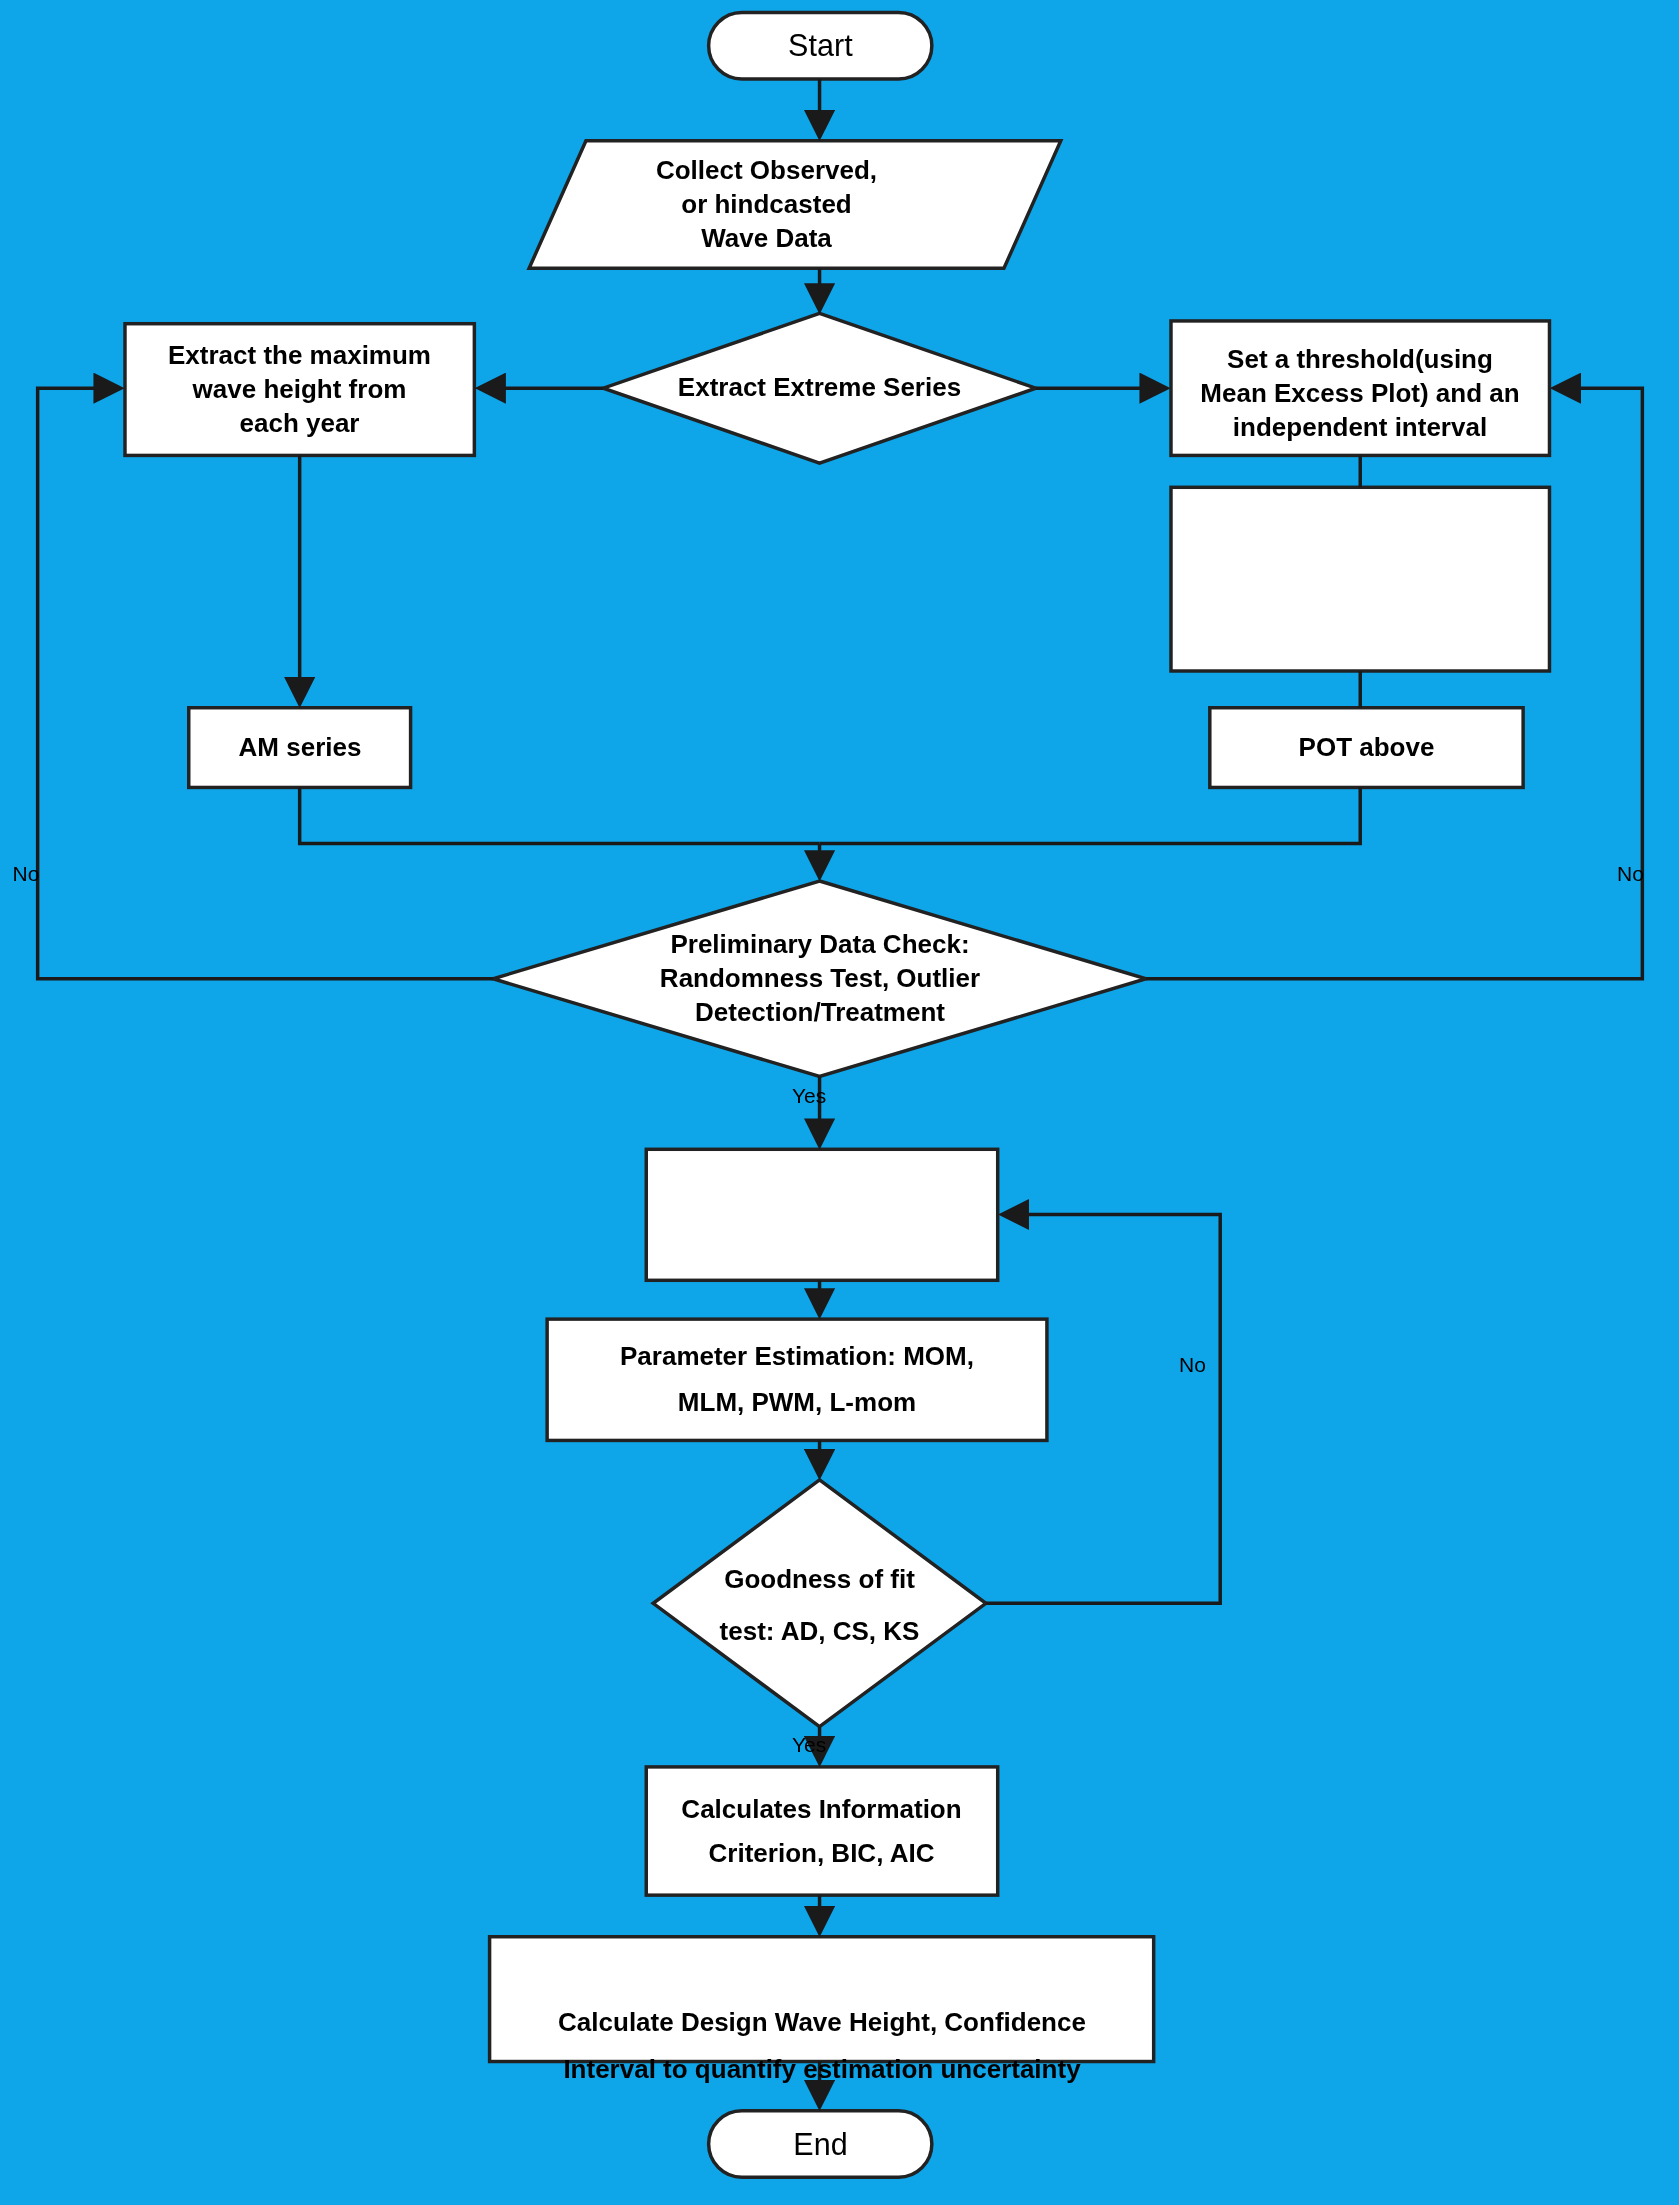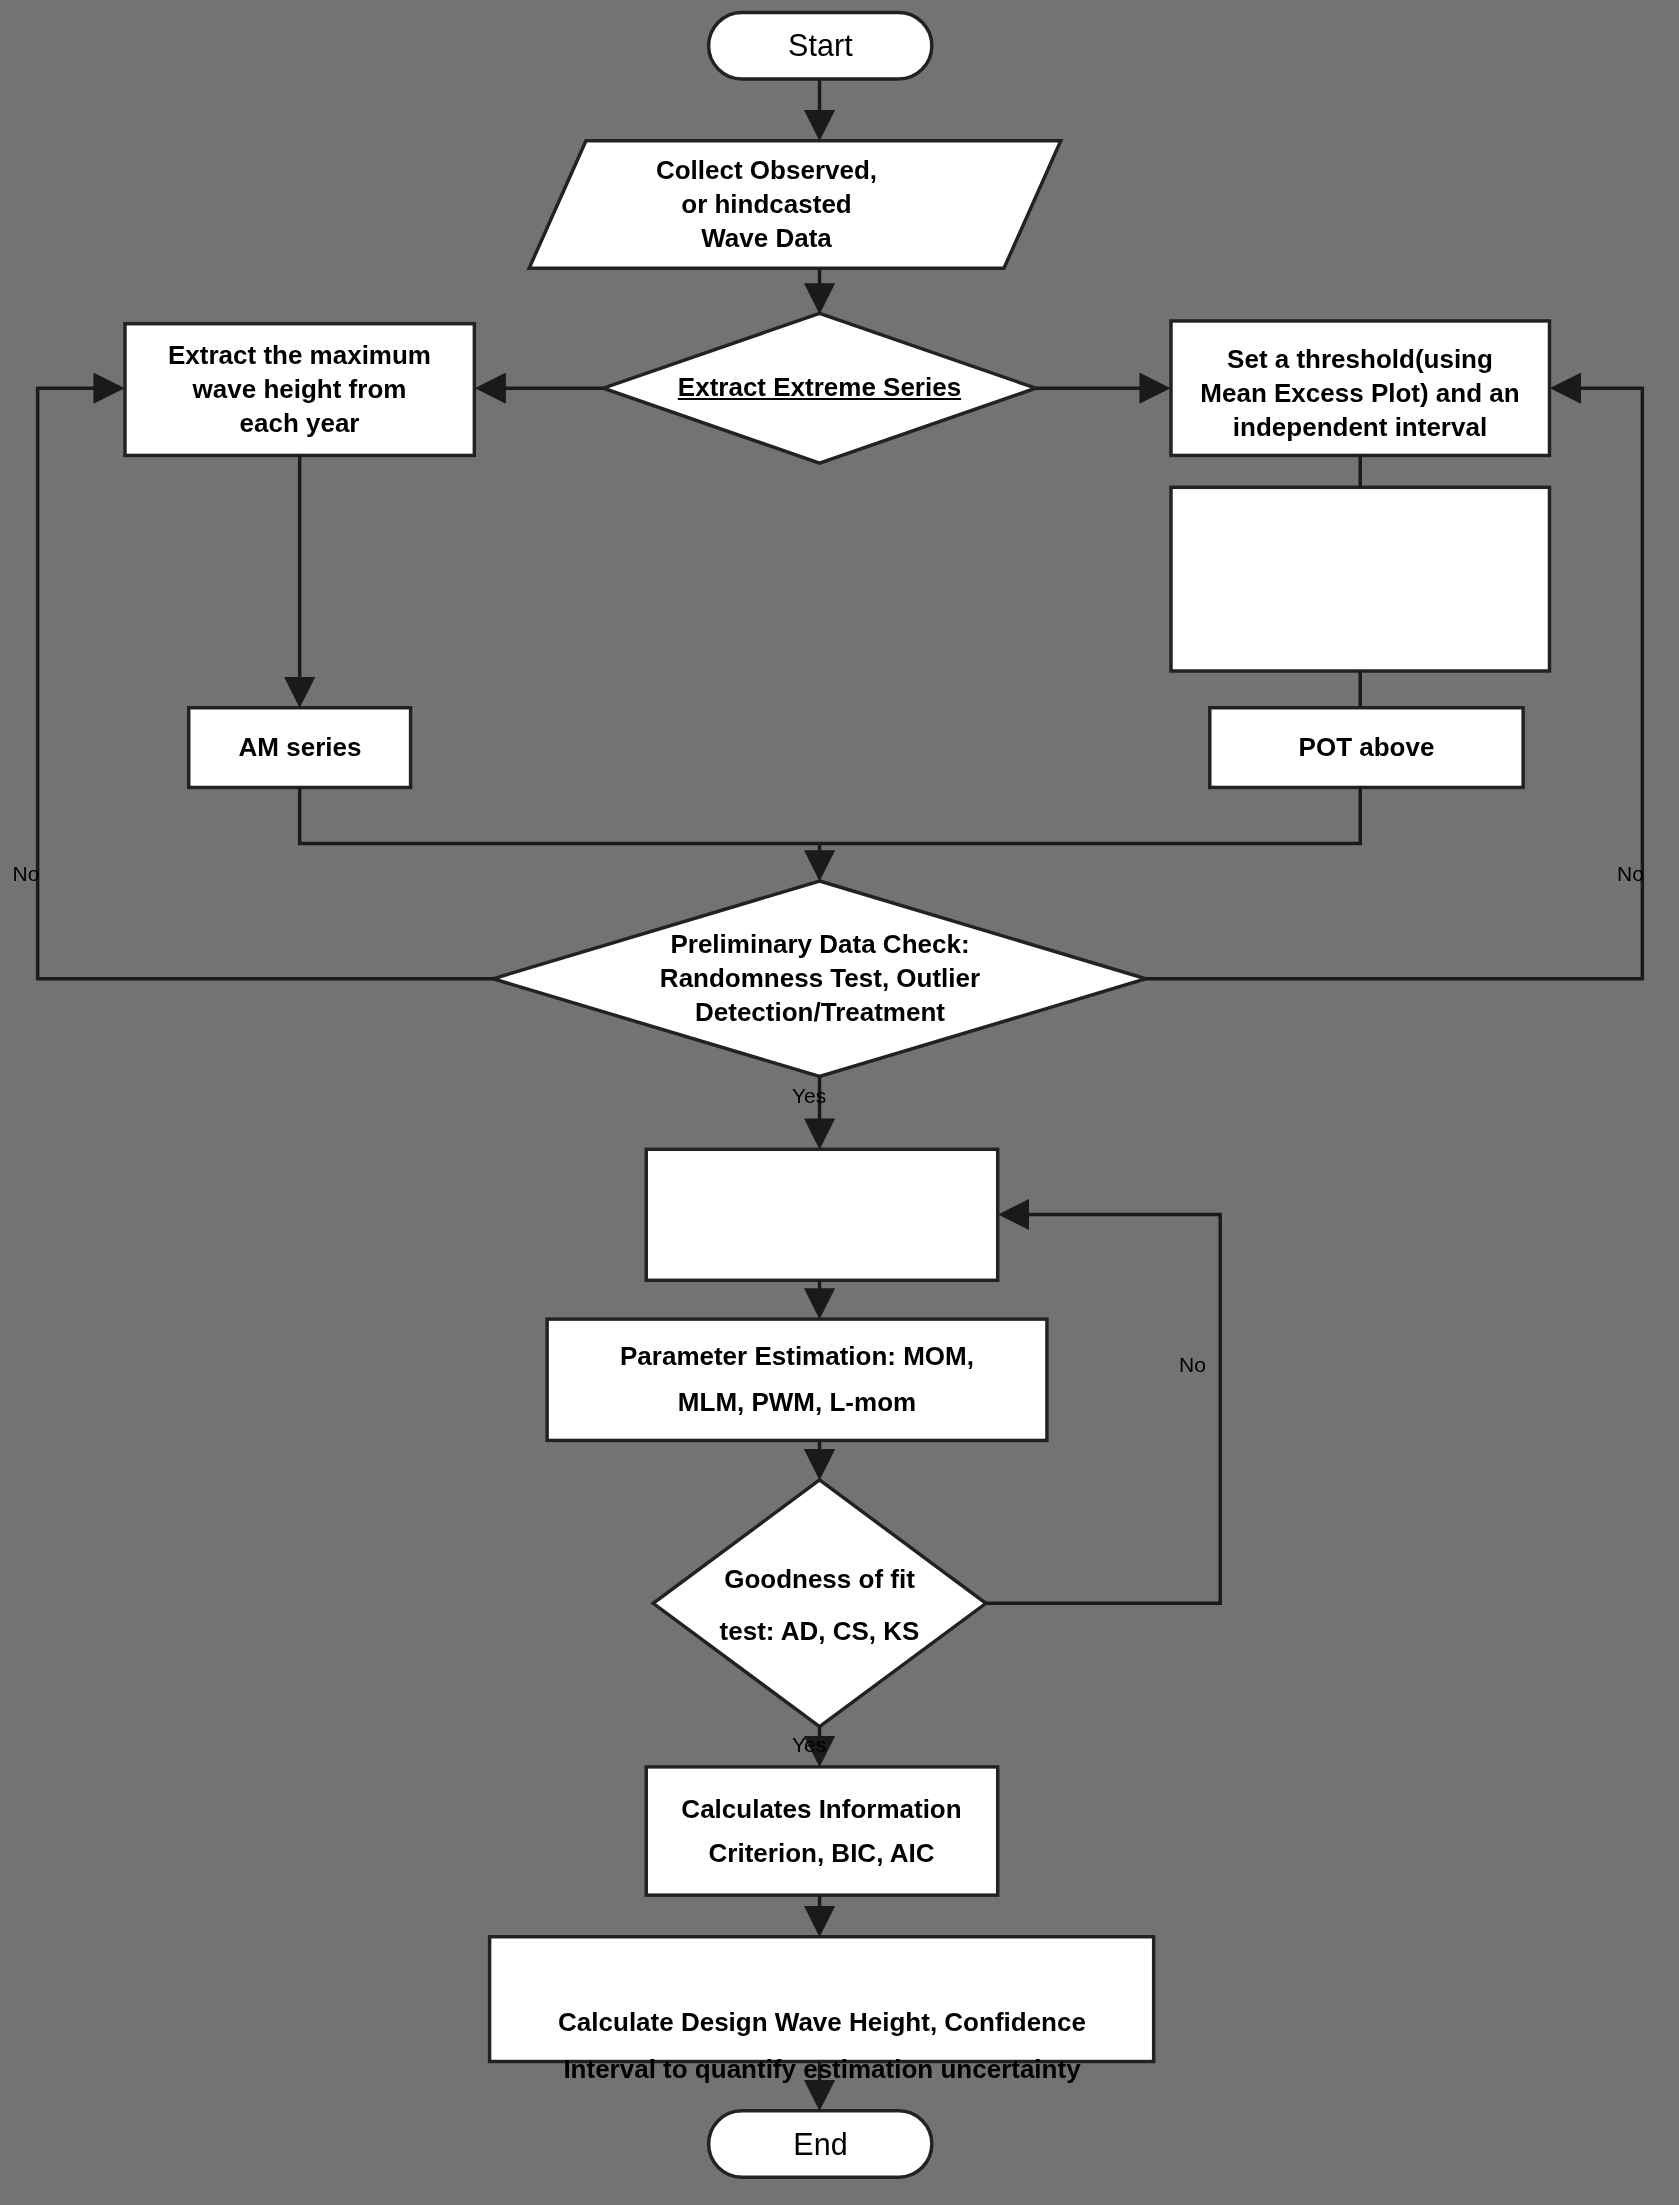--- a/index.html
+++ b/index.html
@@ -4,21 +4,21 @@
 <style>
   html, body {
     margin: 0;
     padding: 0;
     background: #ffffff;
   }
   #canvas {
     position: relative;
     width: 1680px;
     height: 2205px;
-    background: #737373;
+    background: #0ea5e9;
     font-family: "Liberation Sans", sans-serif;
     overflow: hidden;
   }
   #flow-svg {
     position: absolute;
     top: 0;
     left: 0;
     width: 1680px;
     height: 2205px;
   }
@@ -139,21 +139,21 @@
       <line x1="1182" y1="2974" x2="1182" y2="3038" marker-end="url(#arrow)"></line>
     </g>
   </svg>
 
   <div class="node-label terminal-label" style="left:709px; top:12.5px; width:223px; height:67px;">Start</div>
 
   <div class="node-label proc-label" style="left:548px; top:141px; width:437px; height:128px;">Collect Observed,
 or hindcasted
 Wave Data</div>
 
-  <div class="node-label dec-label" style="left:624px; top:357px; width:391px; height:62px;text-decoration:underline;">Extract Extreme Series</div>
+  <div class="node-label dec-label" style="left:624px; top:357px; width:391px; height:62px;">Extract Extreme Series</div>
 
   <div class="node-label proc-label" style="left:129px; top:324px; width:341px; height:132px;">Extract the maximum
 wave height from
 each year</div>
 
   <div class="node-label proc-label" style="left:1175px; top:327px; width:370px; height:134px;">Set a threshold(using
 Mean Excess Plot) and an
 independent interval</div>
 
 

